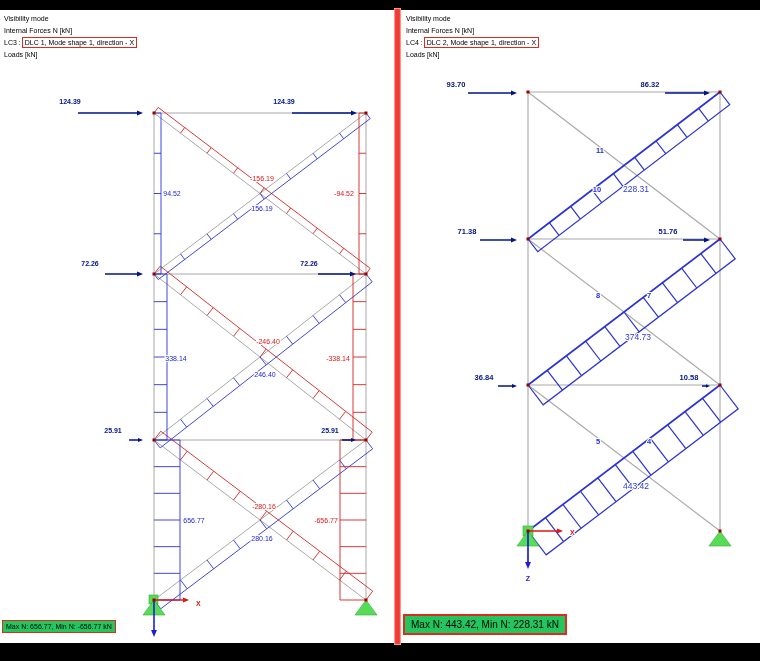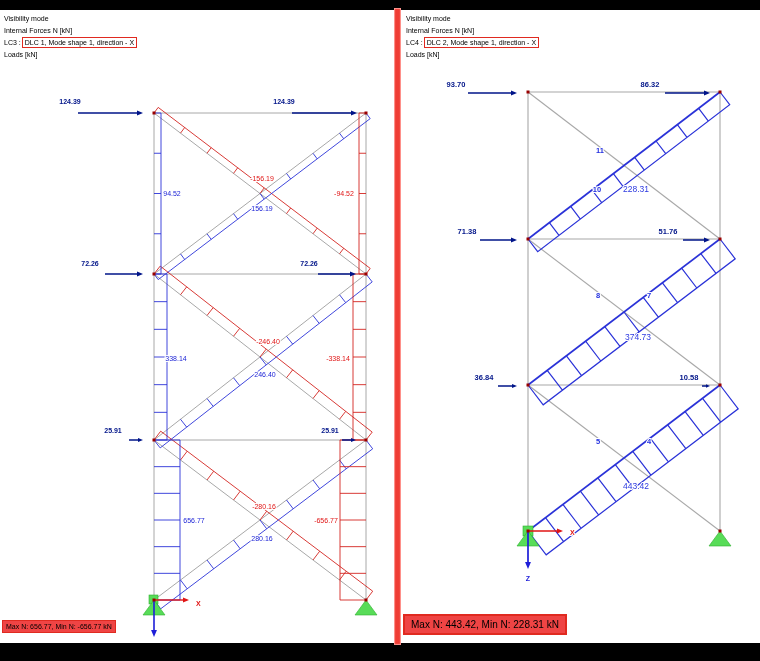--- a/index.html
+++ b/index.html
@@ -5,21 +5,21 @@
   html,body{margin:0;padding:0;}
   body{width:760px;height:661px;background:#000;position:relative;font-family:"Liberation Sans",sans-serif;overflow:hidden;}
   .viewport{position:absolute;top:10px;height:633px;background:#fff;}
   #vp-left{left:0;width:394px;}
   #vp-right{left:401px;width:359px;}
   #divider{position:absolute;left:394px;top:8px;width:7px;height:637px;background:#ef3d35;box-shadow:0 0 1px 1px #ff9a94 inset;}
   .hdr{position:absolute;top:13px;font-size:7px;line-height:12px;color:#000;white-space:nowrap;}
   #hdr-left{left:4px;}
   #hdr-right{left:406px;}
   .lcbox{display:inline-block;border:1.5px solid #e02a20;padding:0 2px;margin-left:1px;line-height:9px;}
-  .status{position:absolute;border:1.5px solid #e02a20;background:#ef4444;color:#000;white-space:nowrap;}
+  .status{position:absolute;border:1.5px solid #e02a20;background:#22c55e;color:#000;white-space:nowrap;}
   #status-left{left:2px;top:620px;font-size:7px;padding:2px 3px;}
   #status-right{left:403px;top:614px;font-size:10px;padding:3px 6px;border-width:2px;}
   svg{position:absolute;left:0;top:0;}
   svg text{paint-order:stroke;stroke:#ffffff;stroke-width:2.2px;stroke-linejoin:round;}
   .tc{text-anchor:middle;}
   .tblue{fill:#1d24d6;font-size:7px;}
   .tred{fill:#e01414;font-size:7px;}
   .tnavy{fill:#001489;font-size:7px;font-weight:bold;}
   .tnavy2{fill:#001489;font-size:7.5px;font-weight:bold;}
   .tnum{fill:#2330e0;font-size:7.5px;font-weight:bold;}

